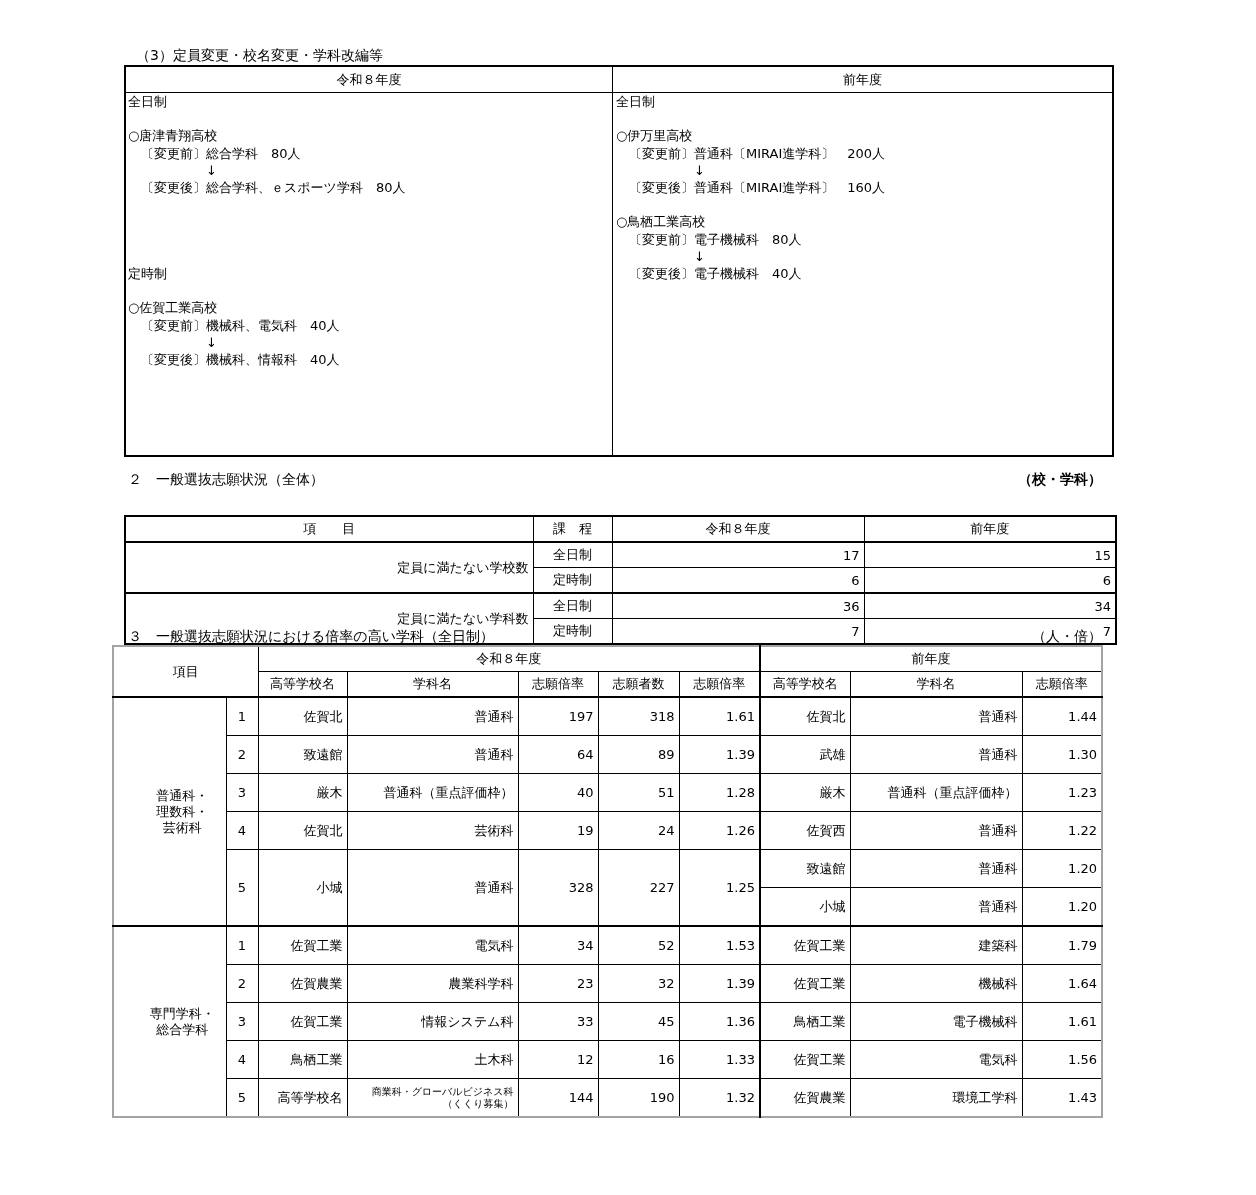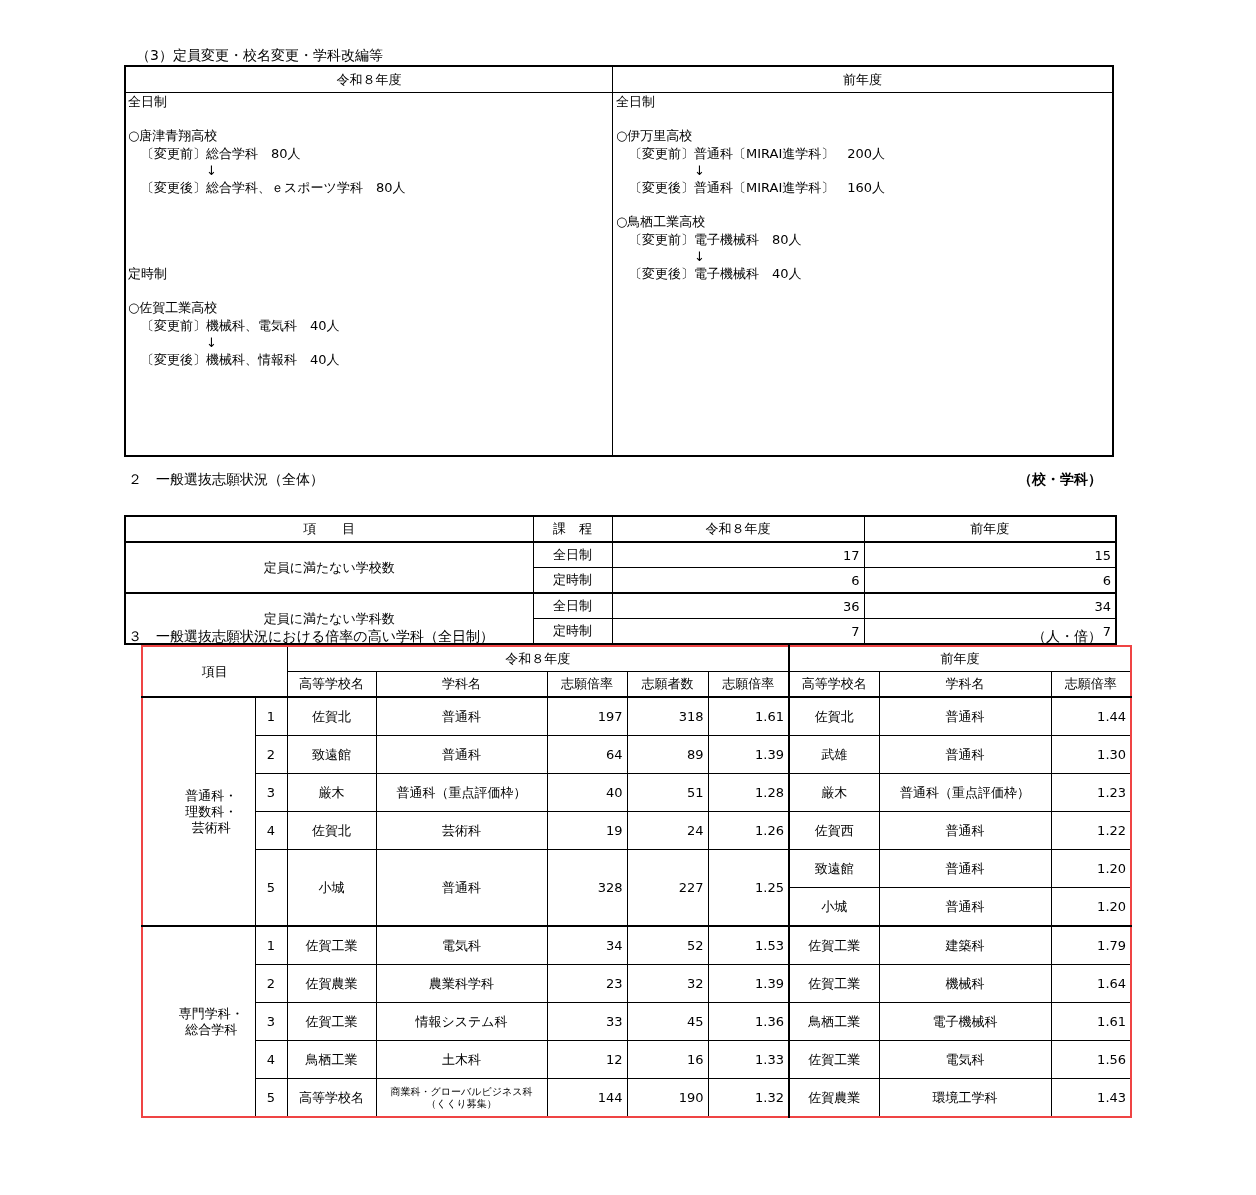--- a/index.html
+++ b/index.html
@@ -11,27 +11,27 @@
   
   #box1 { left: 124px; top: 65px; width: 990px; height: 392px; border: 2px solid #000; box-sizing: border-box; }
   #box1 .colhead { position: absolute; top: 0; height: 25px; line-height: 25px; text-align: center; border-bottom: 1px solid #000; font-size: 13px; }
   #box1 .divider { position: absolute; left: 486px; top: 0; bottom: 0; border-left: 1px solid #000; }
   #box1 .content { position: absolute; top: 26px; font-size: 13px; line-height: 17.2px; white-space: pre; }
 
   table { border-collapse: collapse; table-layout: fixed; position: absolute; }
   td, th { border: 1px solid #000; padding: 0 4px; font-weight: normal; font-size: 13px; overflow: hidden; white-space: nowrap; }
   .c { text-align: center; }
   .r { text-align: right; }
-  .l { text-align: center; }
+  .l { text-align: right; }
 
   #t2 { left: 124px; top: 515px; width: 991px; border: 2px solid #000; }
   #t2 td, #t2 th { height: 24px; }
   #t2 thead th { border-bottom: 2px solid #000; }
 
-  #t3 { left: 141px; top: 645px; width: 991px; border: 2px solid #ef4444; }
+  #t3 { left: 112px; top: 645px; width: 991px; border: 2px solid #a3a3a3; }
   #t3 thead th { height: 24px; }
   #t3 thead tr.sub th { border-bottom: 2px solid #000; margin-left: 25px; }
   #t3 td { height: 37px; }
   #t3 tr.groupend td { border-bottom: 2px solid #000; }
   #t3 td.grp { white-space: pre; text-align: center; line-height: 16px; vertical-align: middle; padding-left: 29px; }
   #t3 td.small { font-size: 10px; line-height: 12px; white-space: pre; }
   #t3 .prevstart { border-left: 2px solid #000; }
 </style>
 </head>
 <body>

